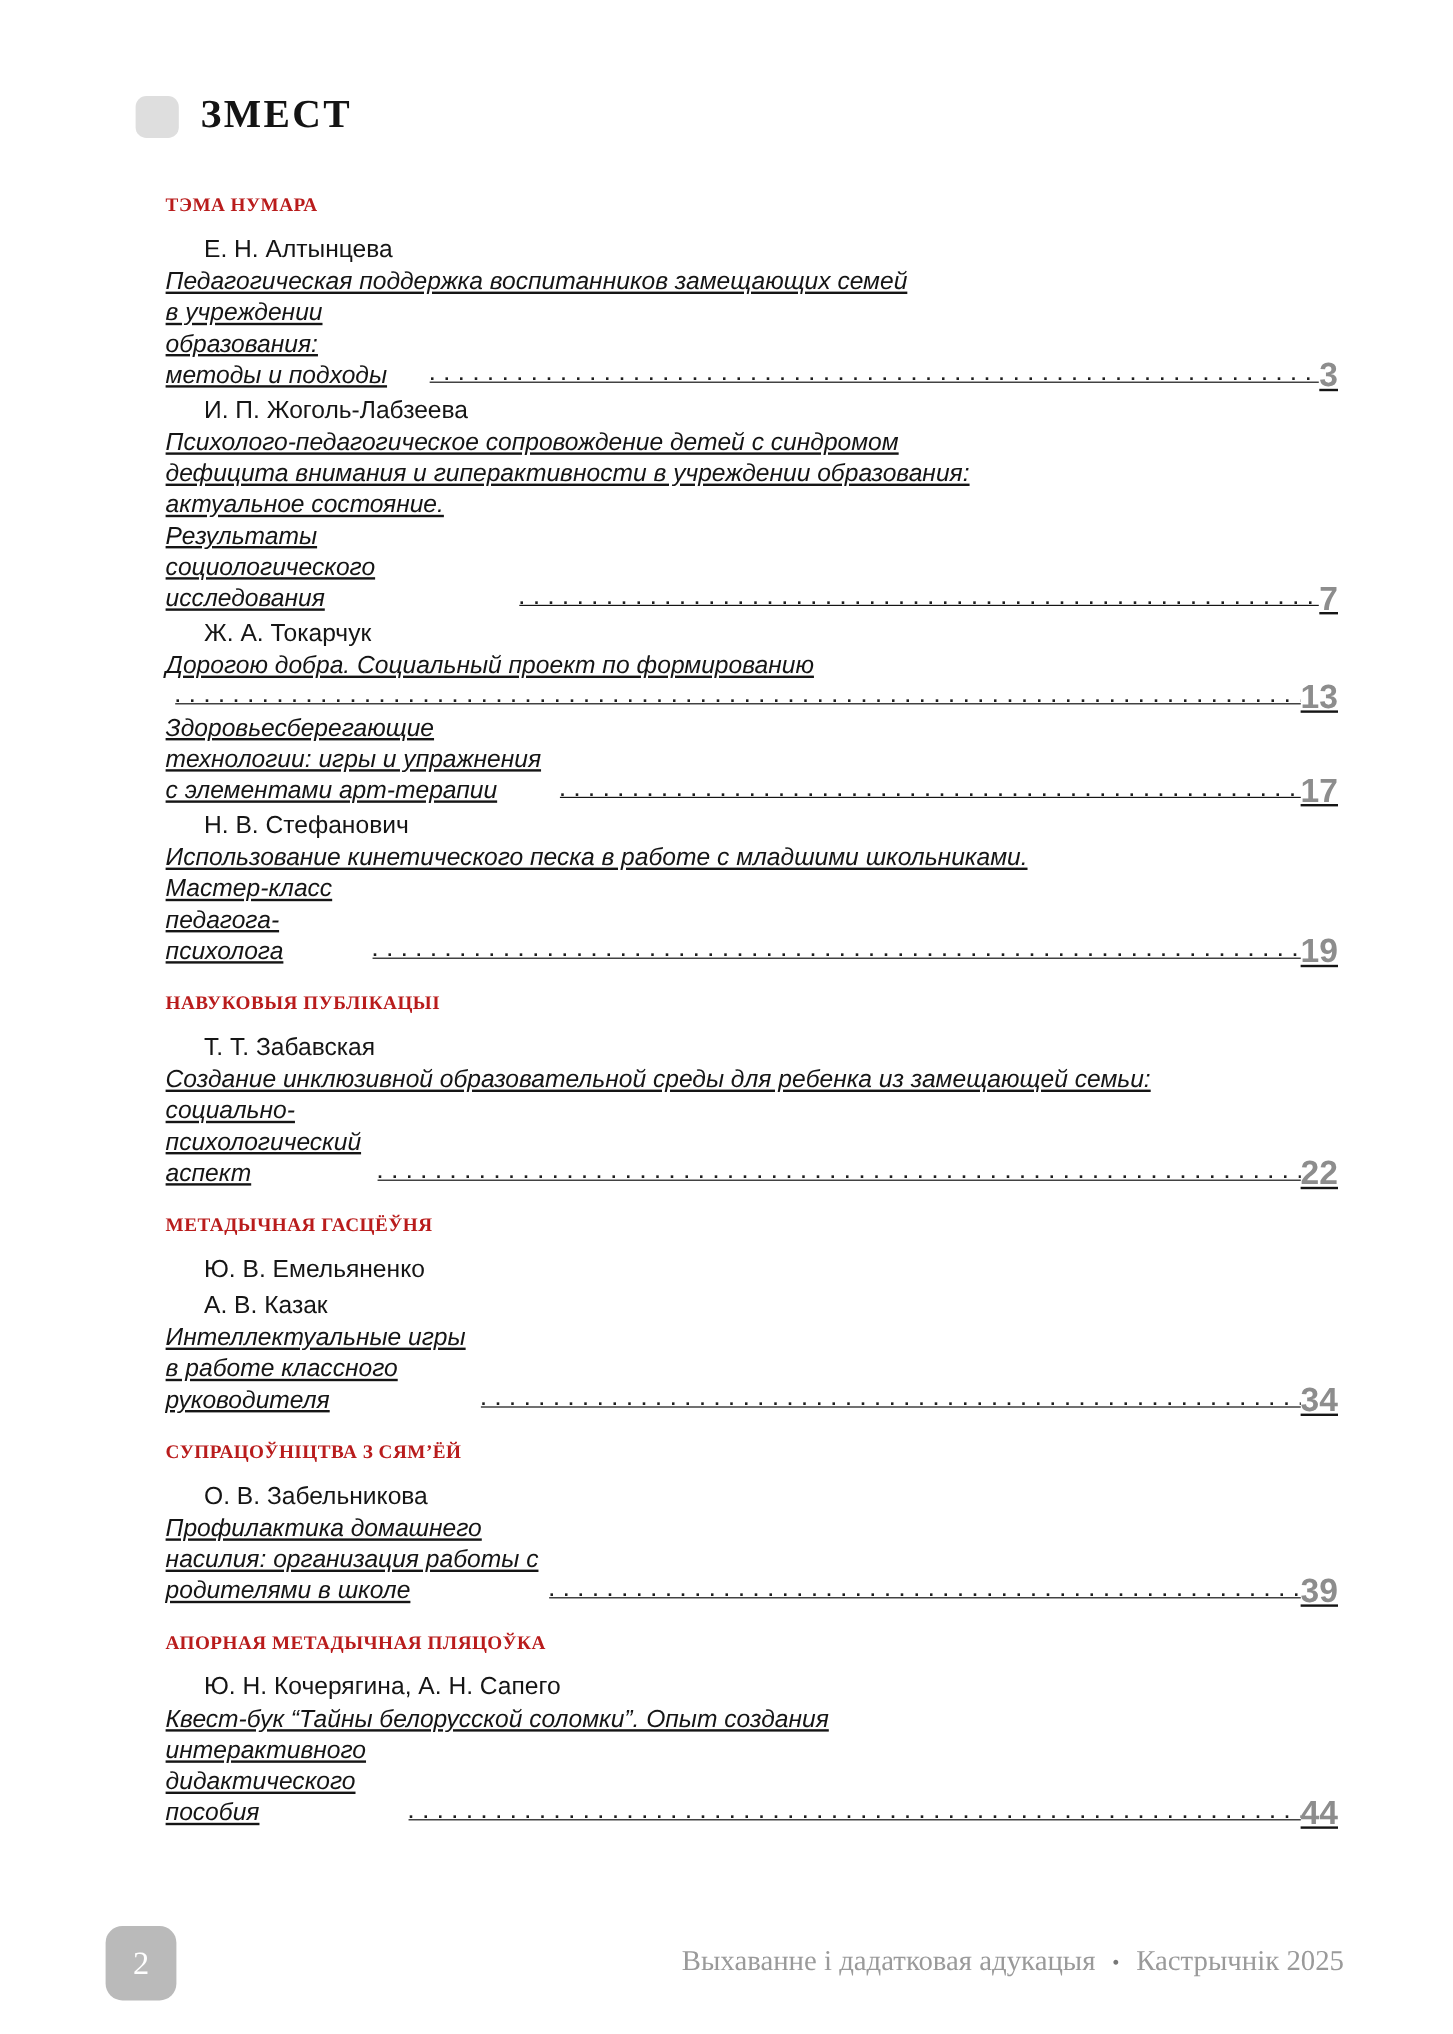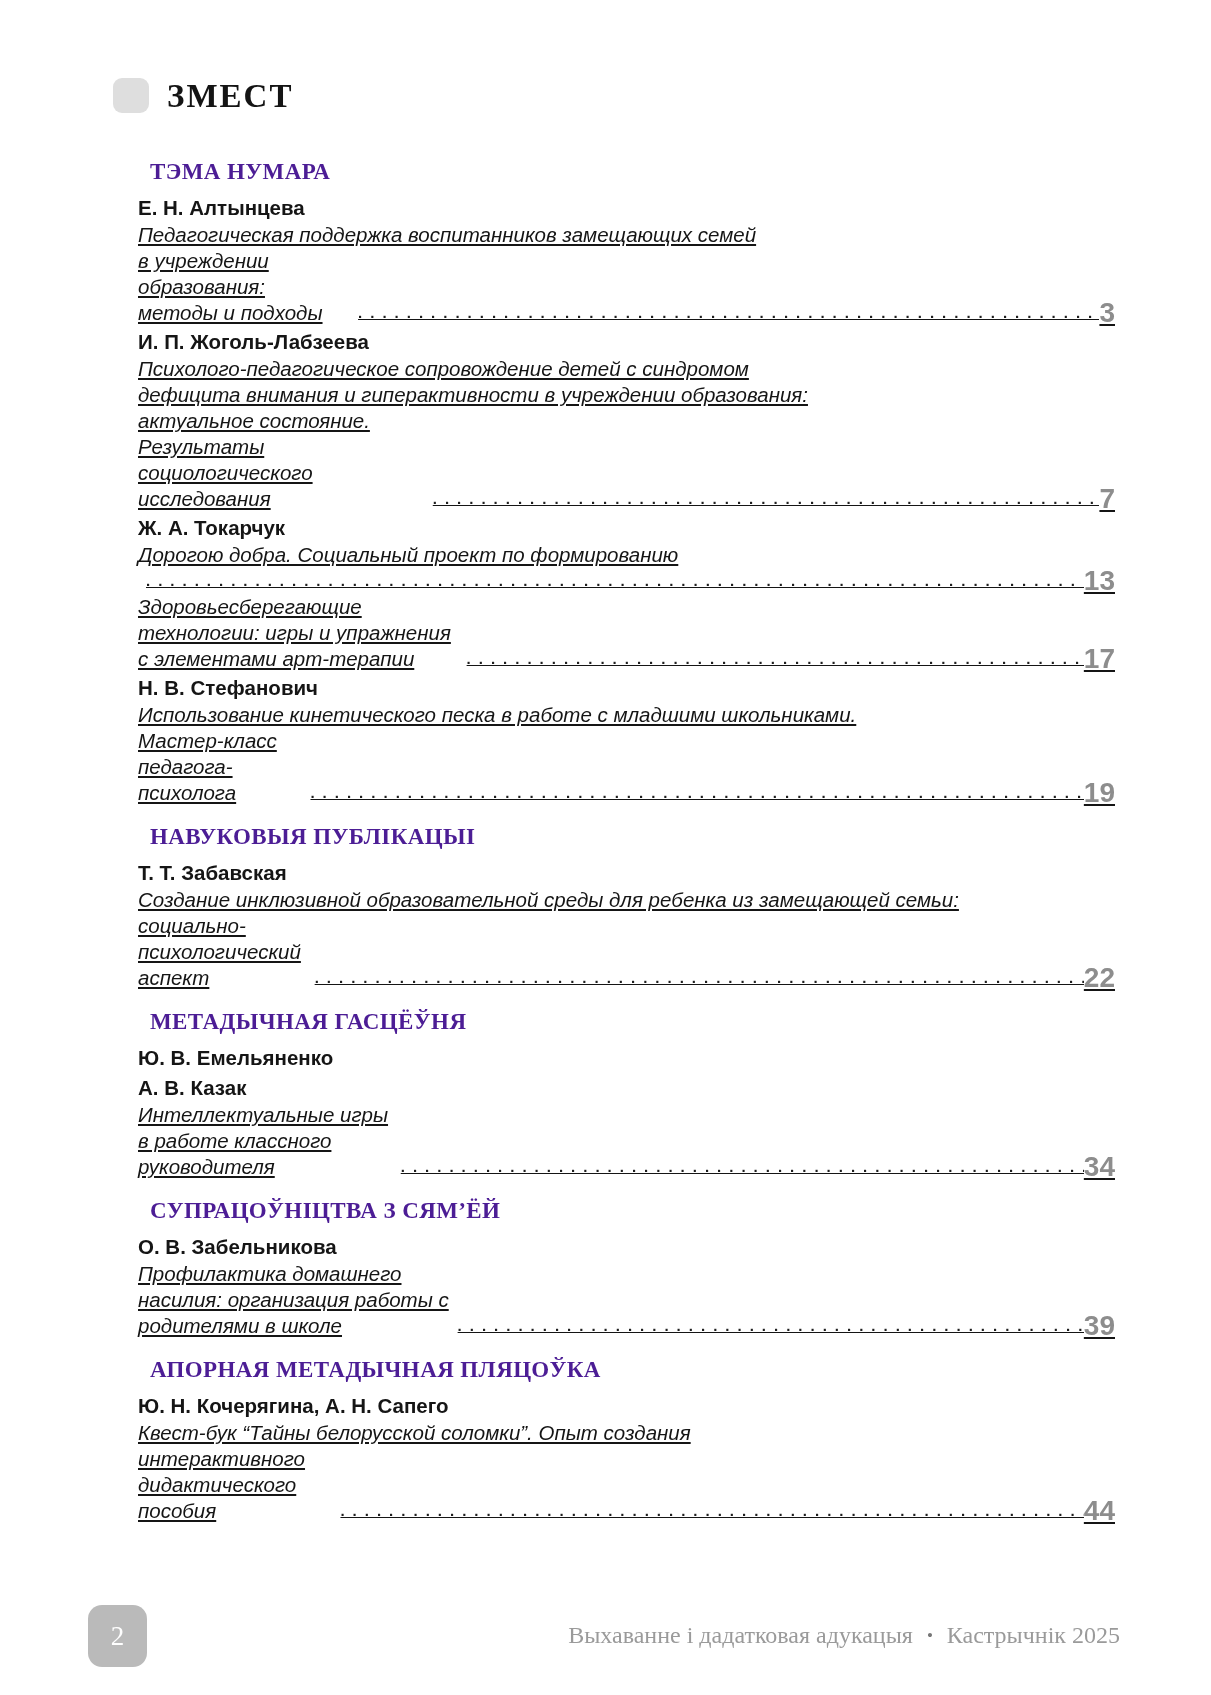--- a/index.html
+++ b/index.html
@@ -1,35 +1,35 @@
 <!DOCTYPE html>
 <html><head>
 <meta charset="utf-8">
 <style>
   html,body{margin:0;padding:0;background:#ffffff;}
   .page{
     position:relative;width:1211px;height:1695px;background:#ffffff;
     font-family:"Liberation Sans",sans-serif;color:#1a1a1a;overflow:hidden;
   }
   
-  .header{position:absolute;left:113px;top:78px;display:flex;align-items:flex-start;}
+  .header{position:absolute;left:113px;top:78px;display:flex;align-items:flex-end;}
   .header-icon{width:36px;height:35px;background:#dedede;border-radius:9px;}
   .page-title{
     margin-left:18px;font-family:"Liberation Serif",serif;font-weight:bold;
     font-size:33px;letter-spacing:2px;color:#141414;
   }
   
   .content{position:absolute;left:138px;top:160px;width:977px;}
   .section-heading{
-    font-family:"Liberation Serif",serif;font-weight:bold;font-size:23px;
-    line-height:24px;color:#4c1d95;letter-spacing:0.4px;margin:19px 0 10px 12px;
+    font-family:"Liberation Serif",serif;font-weight:bold;font-size:16px;
+    line-height:24px;color:#b91c1c;letter-spacing:0.4px;margin:19px 0 10px 0;
   }
   .section:first-child .section-heading{margin-top:0;}
   .author{
-    font-weight:bold;font-size:20.5px;line-height:28px;margin-top:2px;color:#151515;
+    font-weight:normal;font-size:20.5px;line-height:28px;margin-top:2px;color:#151515;margin-left:32px;
   }
   .title-line{font-style:italic;font-size:20.5px;line-height:26px;color:#151515;text-decoration:underline;}
   .title-line.last{display:flex;align-items:flex-end;}
   .leader{
     flex:1 1 auto;overflow:hidden;white-space:nowrap;font-style:normal;
     font-weight:bold;font-size:15px;letter-spacing:8px;color:#1e1e1e;
     padding:0 2px 0 8px;
   }
   .leader::after{
     content:"..................................................................................................................................";

